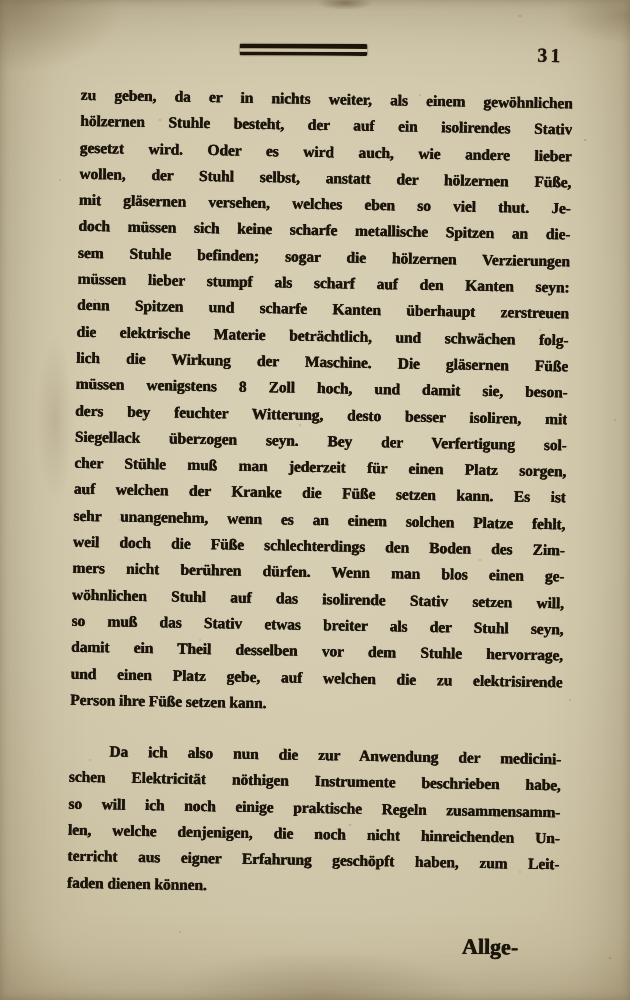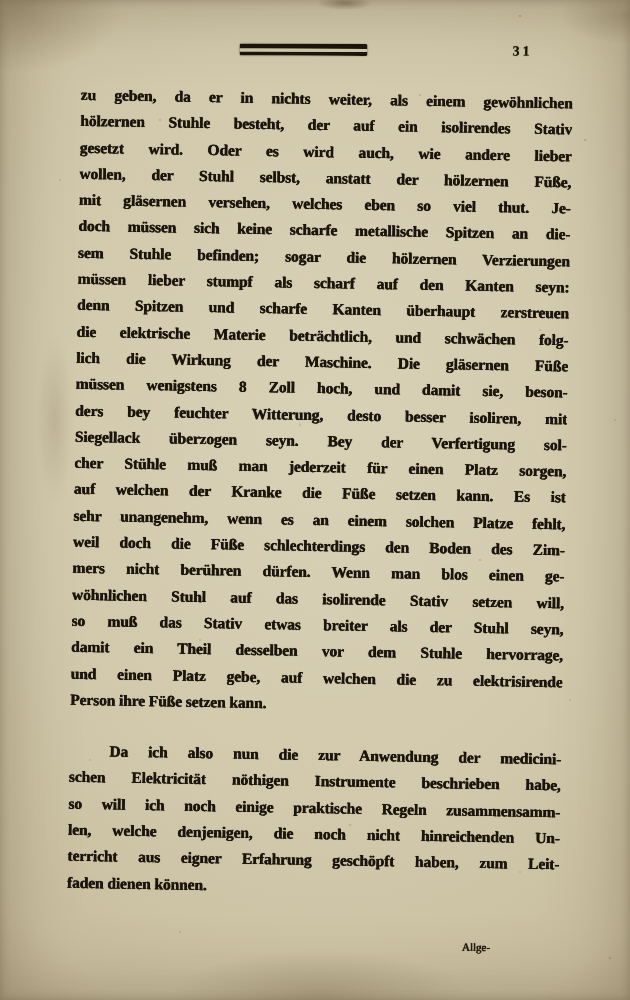--- a/index.html
+++ b/index.html
@@ -48,42 +48,42 @@
   }
   .header-rule{
     position:absolute;left:232px;top:44px;width:128px;height:3px;
     border-top:5px solid currentColor;
     border-bottom:4px solid currentColor;
     border-radius:2px;
     transform:rotate(-0.8deg);
     box-shadow:0 0 1px rgba(28,20,8,.8);
   }
   .page-number{
-    position:absolute;left:505px;top:40px;
-    font-weight:bold;font-size:14px;letter-spacing:3px;
+    position:absolute;left:530px;top:40px;
+    font-weight:bold;font-size:20px;letter-spacing:3px;
     text-shadow:0 0 .8px rgba(28,20,8,.9);
   }
   .textblock{
     position:absolute;left:74px;top:86px;width:492px;
     font-weight:bold;font-size:15.5px;
     letter-spacing:-.1px;
     text-shadow:.4px 0 0 currentColor, 0 0 .7px rgba(28,20,8,.75);
   }
   .paragraph{margin:0;}
   .paragraph + .paragraph{margin-top:25px;}
   .line{
     height:26.3px;line-height:26.3px;
     text-align:justify;text-align-last:justify;
     overflow:hidden;white-space:normal;
   }
   .paragraph .line:last-child{text-align-last:left;}
   .paragraph:nth-child(2) .line:first-child{text-indent:40px;}
   .catchword{
     position:absolute;left:470px;top:931px;
-    font-weight:normal;font-size:11px;line-height:26px;
+    font-weight:bold;font-size:22px;line-height:26px;
     text-shadow:.4px 0 0 currentColor, 0 0 .7px rgba(28,20,8,.75);
   }
 </style>
 </head>
 <body>
 
 <div class="scan">
   <div class="page-content" style="--ink: #1c150b;">
     <div class="header-rule"></div>
     <div class="page-number">31</div>

